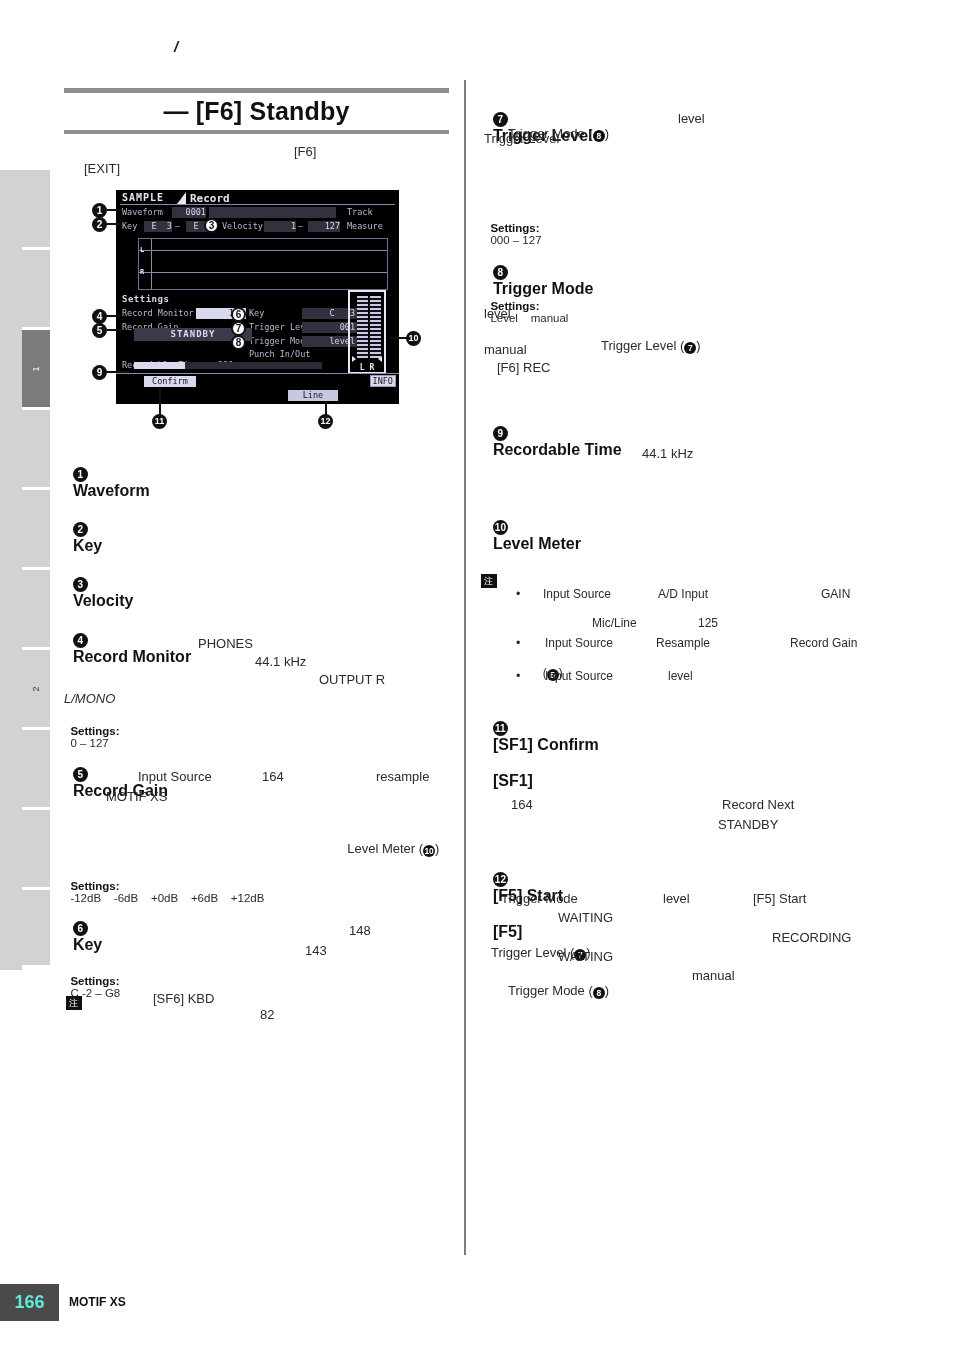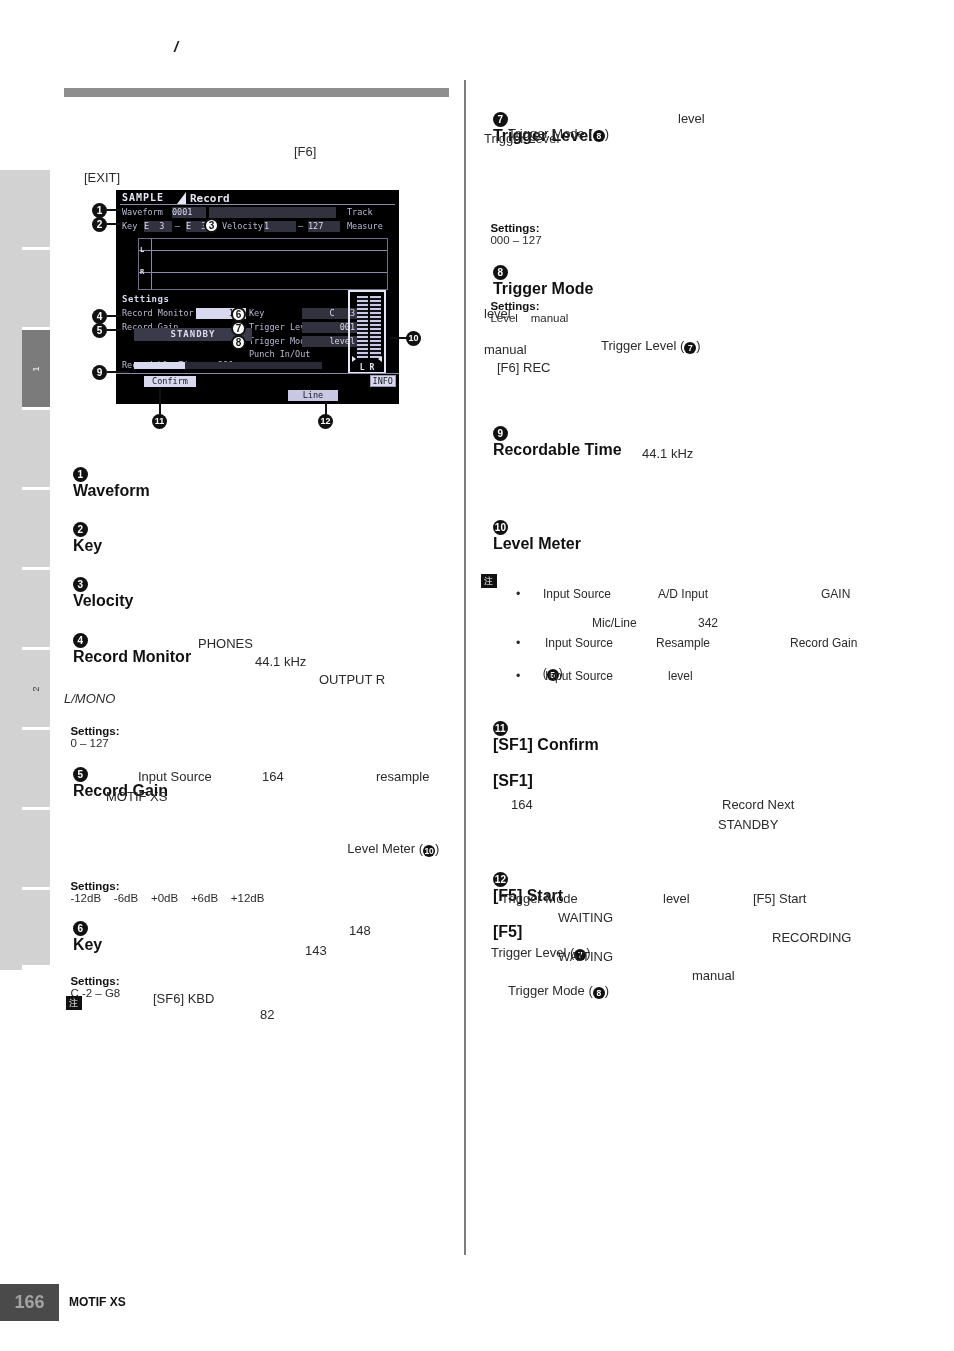--- a/index.html
+++ b/index.html
@@ -132,21 +132,21 @@
     border-bottom: 12px solid #e6e6f5;
   }
   #lcd-figure .lcd-title .page {
     position: absolute; left: 70px; top: 0;
     font-size: 11px; font-weight: 700; color: #e6e6f5;
   }
 
   #lcd-figure .lrow { position: absolute; font-size: 8.5px; color: #b9b9d4; white-space: pre; }
   #lcd-figure .field {
     position: absolute; background: #32323f; color: #d8d8ee;
-    font-size: 8.5px; text-align: left; white-space: pre;
+    font-size: 8.5px; text-align: right; white-space: pre;
   }
   #lcd-figure .field.hl { background: #d8d8ee; color: #1a1a24; }
 
   
   #lcd-figure .wavebox {
     position: absolute; left: 22px; top: 48px;
     width: 250px; height: 52px;
     border: 1px solid #6f6f8c;
   }
   #lcd-figure .wavebox .mid {
@@ -237,21 +237,21 @@
   .callout.onlcd {
     background: #fff; color: #111;
     border: 2px solid #111;
     width: 15px; height: 15px; line-height: 12px;
   }
 
   
   #footer-pagebox {
     position: absolute; left: 0; bottom: 30px;
     width: 59px; height: 37px; background: #4a4a4a;
-    color: #a3a3a3; font-size: 18px; font-weight: 700;
+    color: #5eead4; font-size: 18px; font-weight: 700;
     text-align: center; line-height: 37px;
   }
   #footer-product {
     position: absolute; left: 69px; bottom: 30px; height: 37px;
     line-height: 37px; font-size: 12px; font-weight: 700; color: #111;
   }
 </style>
 </head>
 <body>
 
@@ -289,25 +289,26 @@
     <span class="tab-num"></span>
   </div>
 </div>
 
 <div id="running-header">
   <span class="slash">/</span>
 </div>
 
 <div id="page-title-block">
   <div class="rule-top"></div>
+  <h1>— [F6] Standby</h1>
   <div class="rule-bot"></div>
 </div>
 
 <div class="gtxt" style="left:294px; top:144px;">[F6]</div>
-<div class="gtxt" style="left:84px; top:170px;">[EXIT]</div>
+<div class="gtxt" style="left:84px; top:161px;">[EXIT]</div>
 
 <div id="col-divider"></div>
 
 <div id="lcd-figure">
 
   <div class="lcd-title">
     <span class="mode">SAMPLE</span>
     <span class="wedge"></span>
     <span class="page">Record</span>
   </div>
@@ -507,21 +508,21 @@
 </div>
 <div style="position:absolute; left:481px; top:570px;">
   <span class="note-badge">注</span>
 </div>
 
 <div class="bullet" style="left:516px; top:587px;">•</div>
 <div class="gtxt sm" style="left:543px; top:587px;">Input Source</div>
 <div class="gtxt sm" style="left:658px; top:587px;">A/D Input</div>
 <div class="gtxt sm" style="left:821px; top:587px;">GAIN</div>
 <div class="gtxt sm" style="left:592px; top:616px;">Mic/Line</div>
-<div class="gtxt sm" style="left:698px; top:616px;">342</div>
+<div class="gtxt sm" style="left:698px; top:616px;">125</div>
 
 <div class="bullet" style="left:516px; top:636px;">•</div>
 <div class="gtxt sm" style="left:545px; top:636px;">Input Source</div>
 <div class="gtxt sm" style="left:656px; top:636px;">Resample</div>
 <div class="gtxt sm" style="left:790px; top:636px;">Record Gain</div>
 <div class="gtxt sm" style="left:536px; top:652px;">
   <span>(</span><span class="cnum tiny">5</span><span>)</span>
 </div>
 
 <div class="bullet" style="left:516px; top:669px;">•</div>

